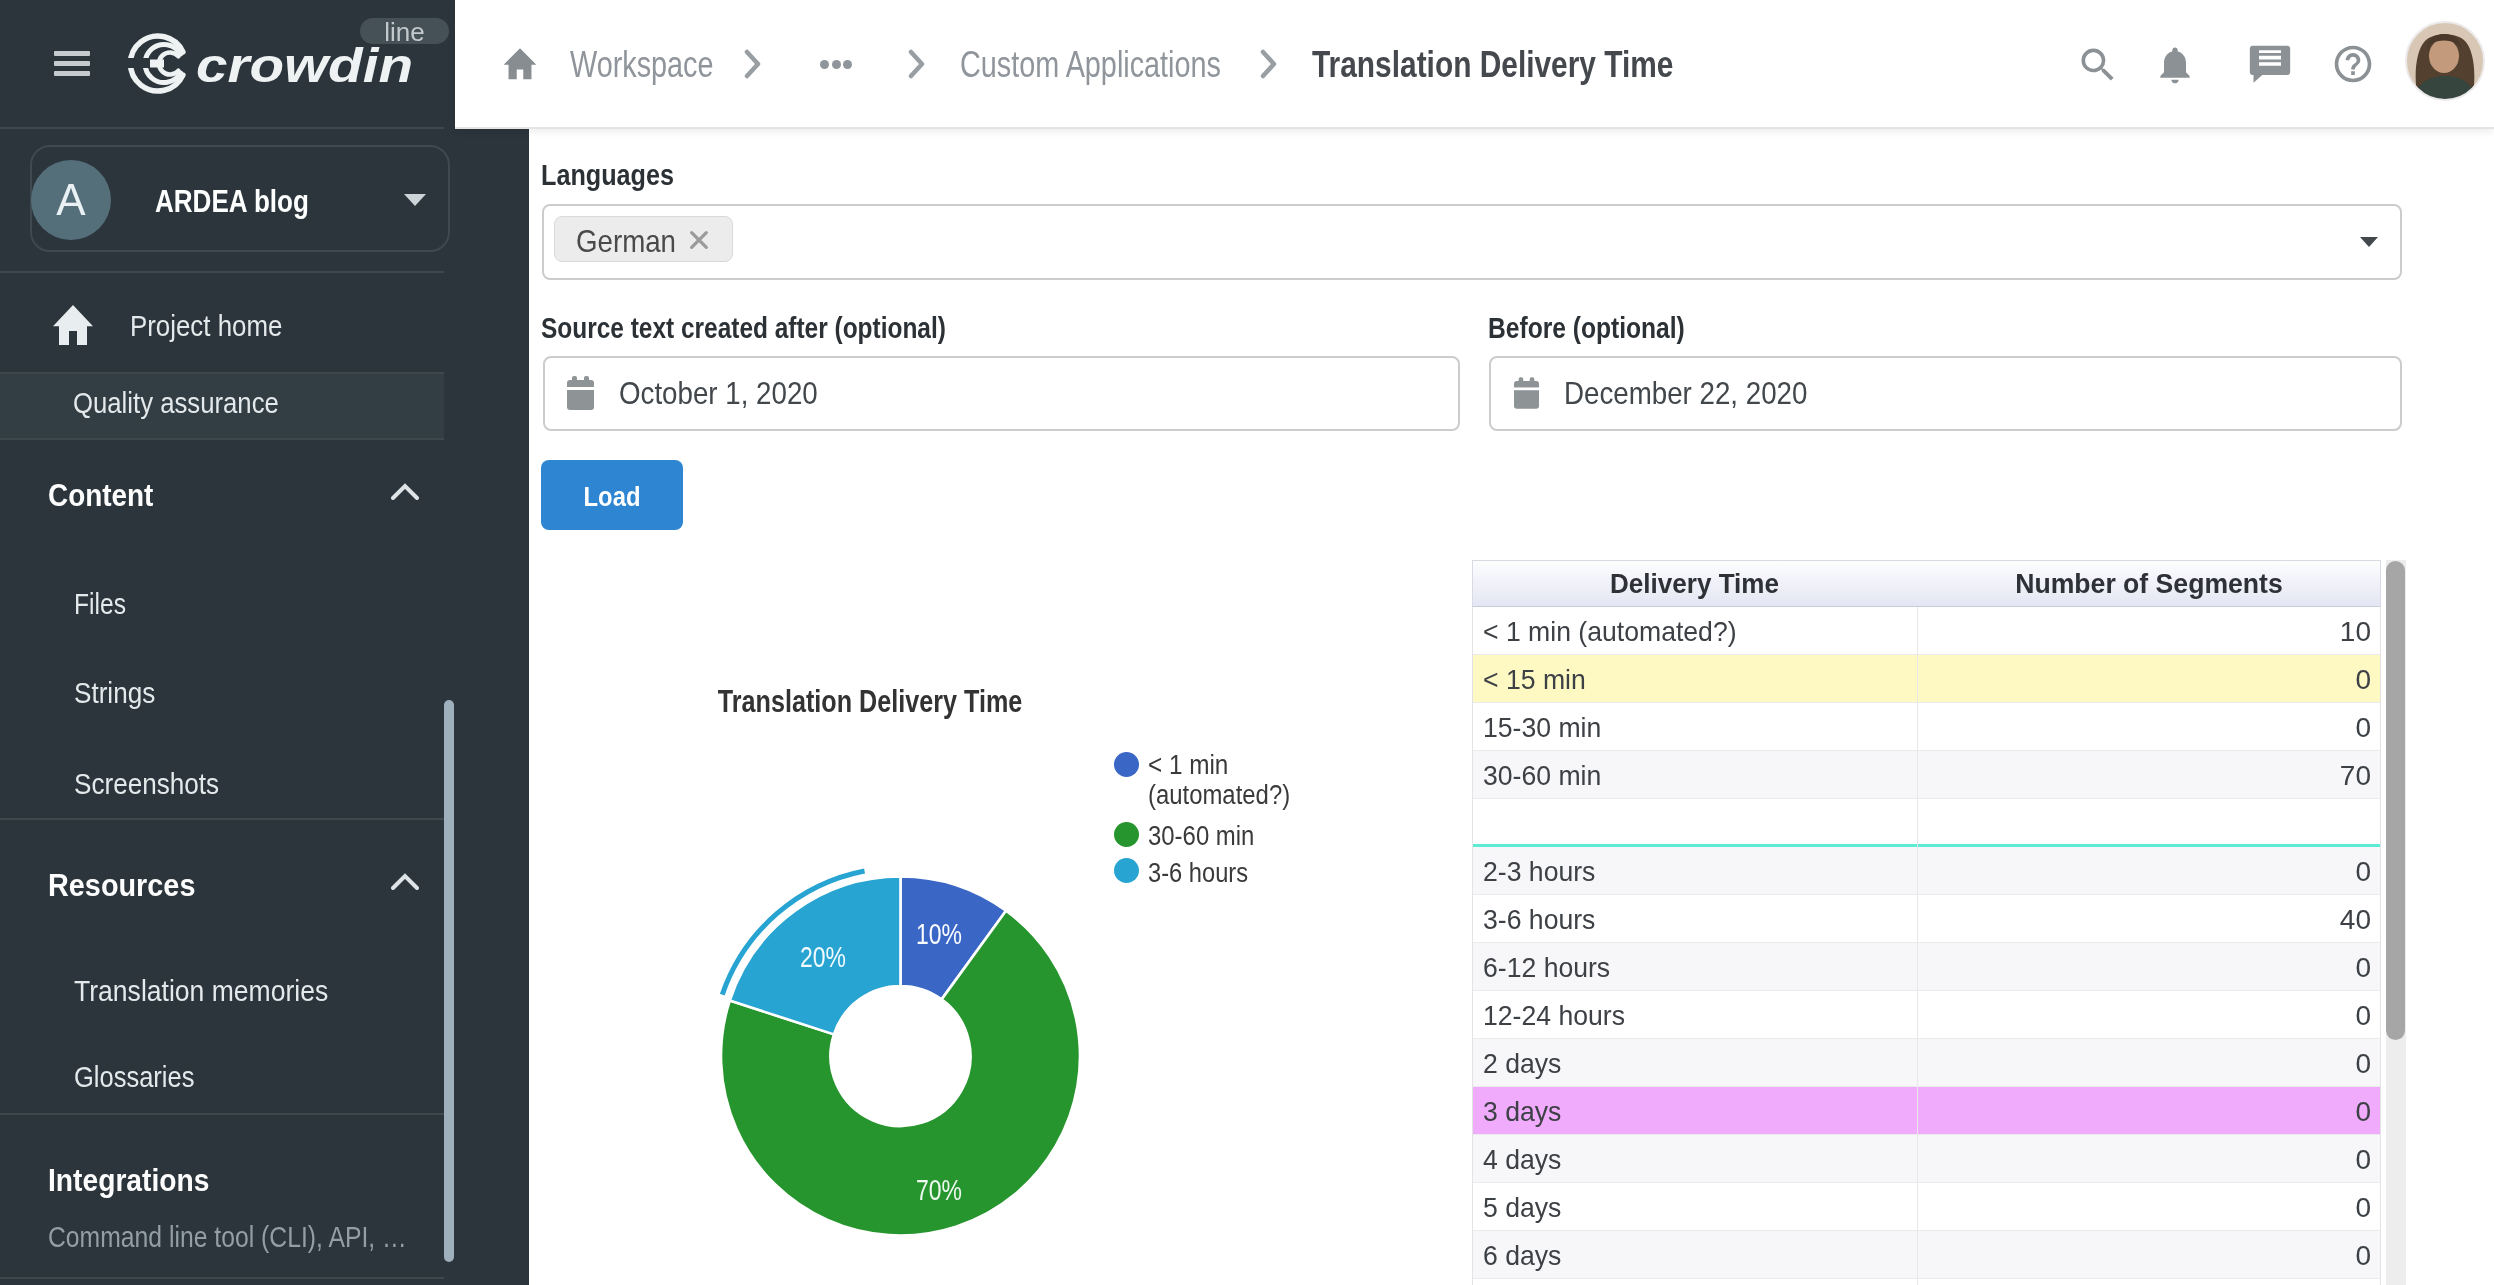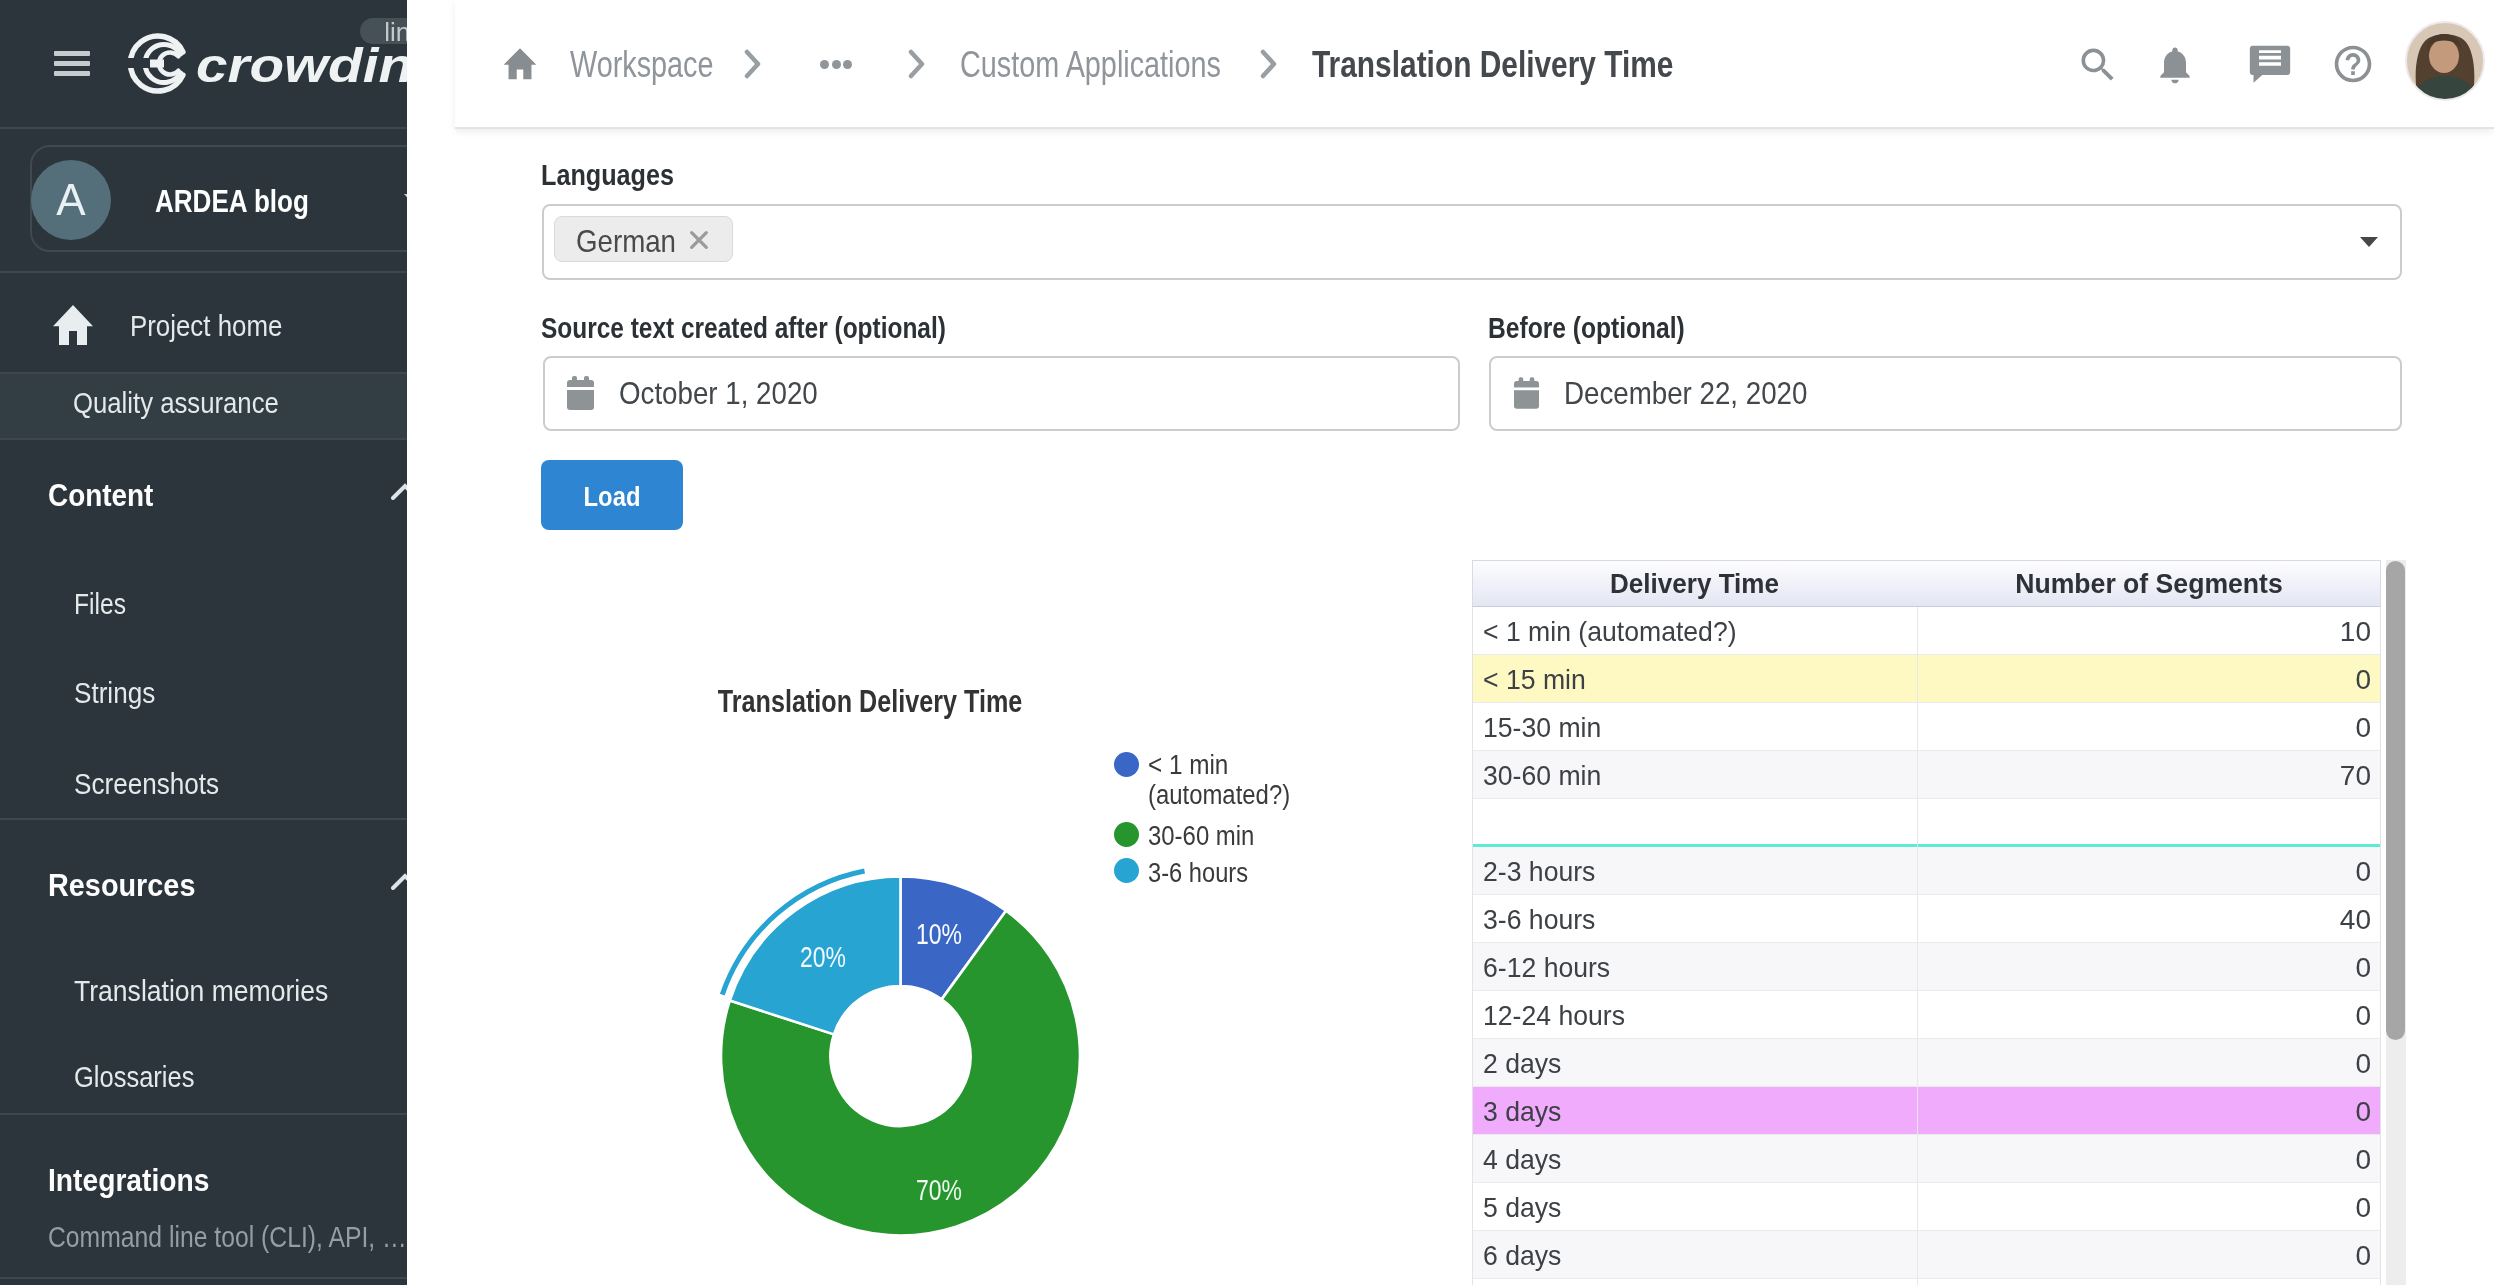--- a/index.html
+++ b/index.html
@@ -1,20 +1,20 @@
 <!DOCTYPE html>
 <html><head>
 <meta charset="utf-8">
 <style>
   * { margin:0; padding:0; box-sizing:border-box; -webkit-font-smoothing:antialiased; }
   html,body { width:2494px; height:1285px; overflow:hidden; background:#fff;
     font-family:"Liberation Sans", sans-serif; }
   .abs { position:absolute; }
   #page { position:relative; width:2494px; height:1285px; }
-  #sidebar { position:absolute; left:0; top:0; width:407px; height:1285px;
+  #sidebar { position:absolute; left:0; top:0; width:529px; height:1285px;
     background:#2b353b; overflow:hidden; }
   .sdiv { position:absolute; left:0; width:444px; height:2px; background:rgba(255,255,255,0.09); }
   .sitem { position:absolute; left:74px; font-size:30px; color:#e4e9eb; line-height:30px;
     white-space:nowrap; transform:scaleX(0.87); transform-origin:left top; }
   .shead { position:absolute; left:48px; font-size:31px; font-weight:bold; color:#fdfdfd; line-height:31px;
     white-space:nowrap; transform:scaleX(0.9); transform-origin:left top; }
   #topbar { position:absolute; left:455px; top:0; width:2039px; height:129px; background:#fff;
     border-bottom:2px solid #e4e4e4; box-shadow:0 3px 7px rgba(0,0,0,0.07); }
   .crumb { position:absolute; top:46.5px; font-size:36px; line-height:36px; color:#8f959a;
     white-space:nowrap; transform-origin:left top; }

